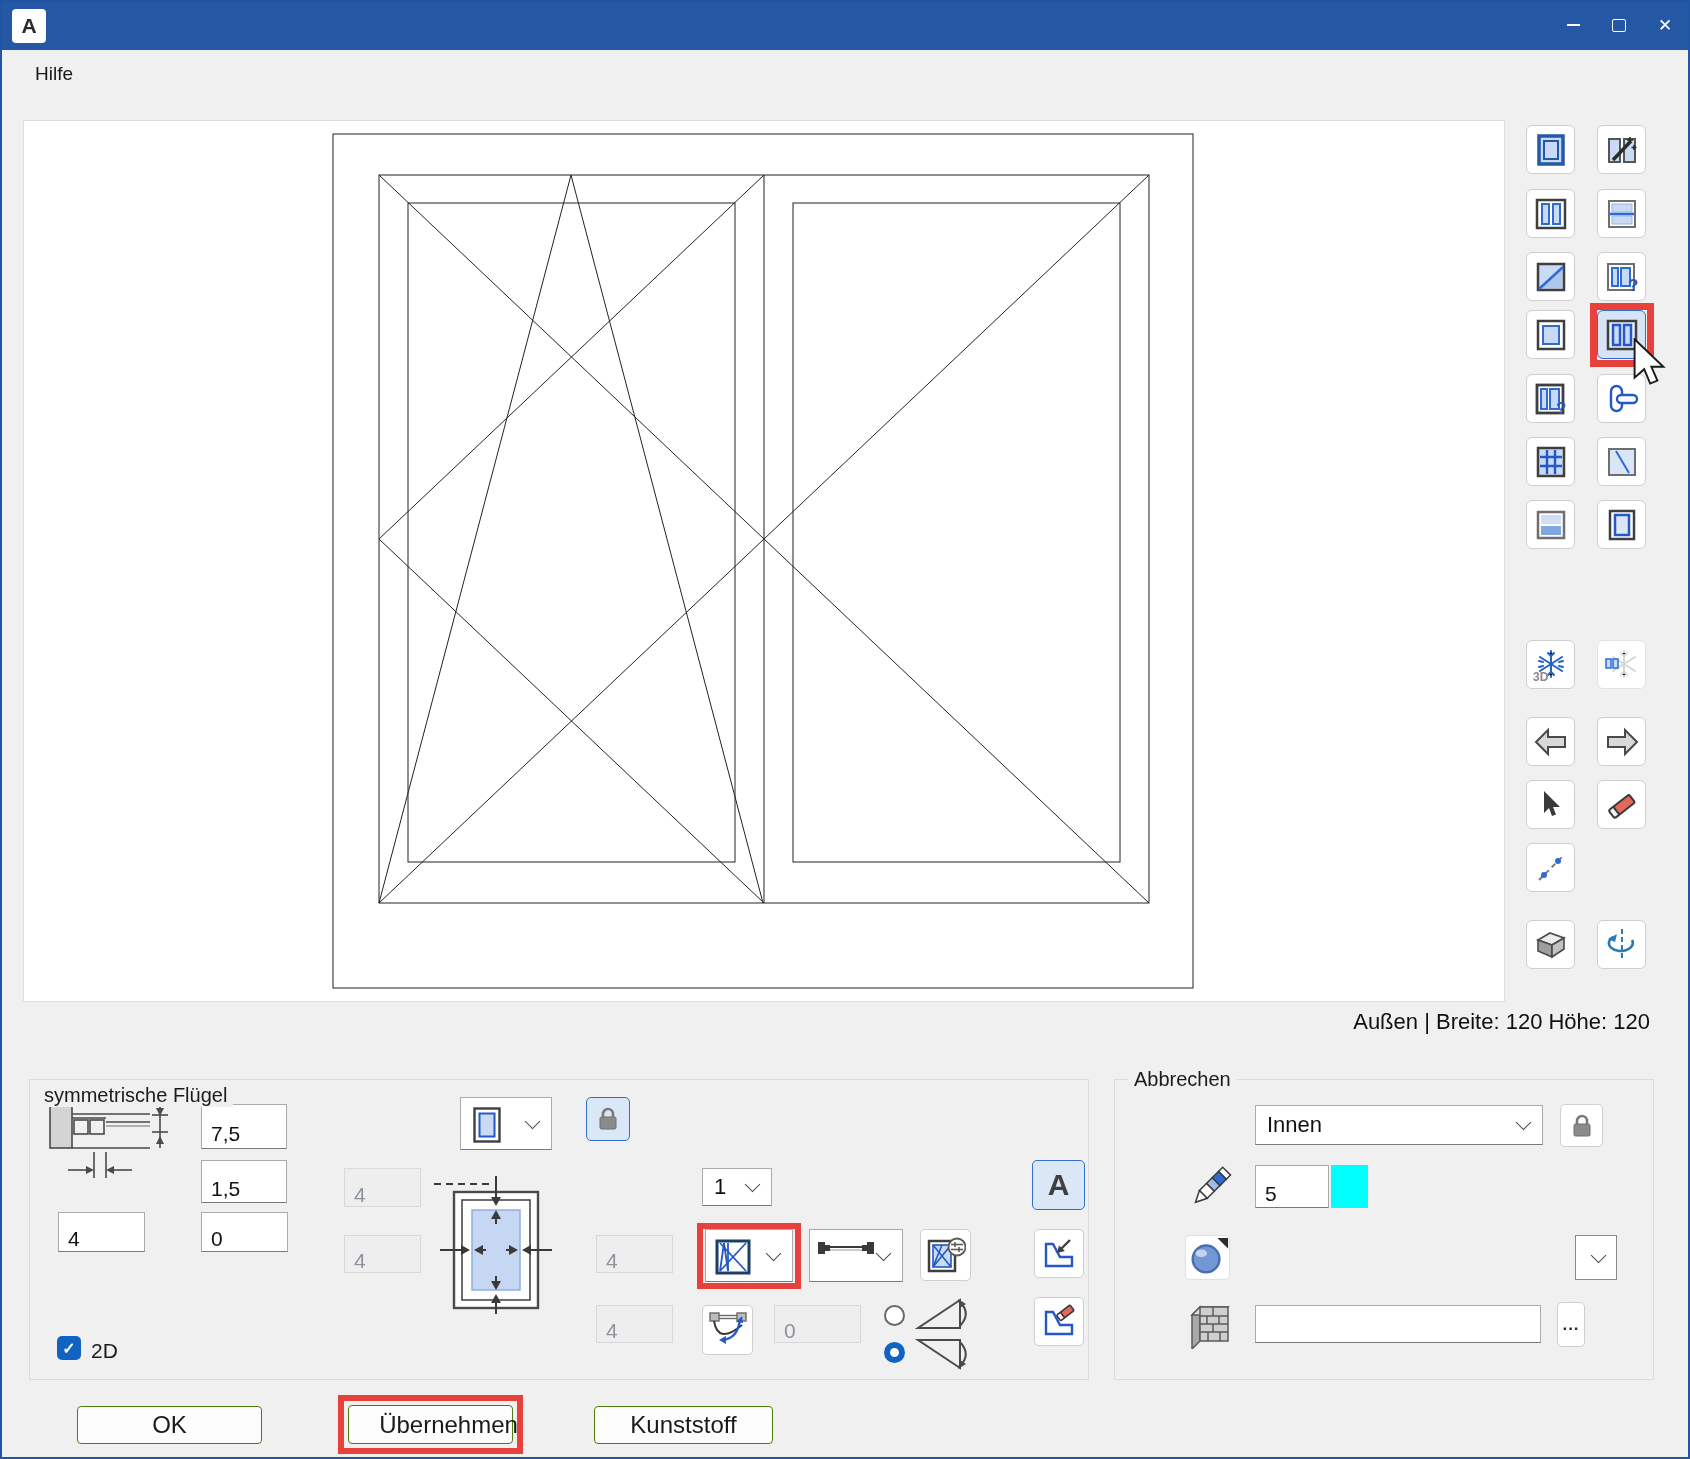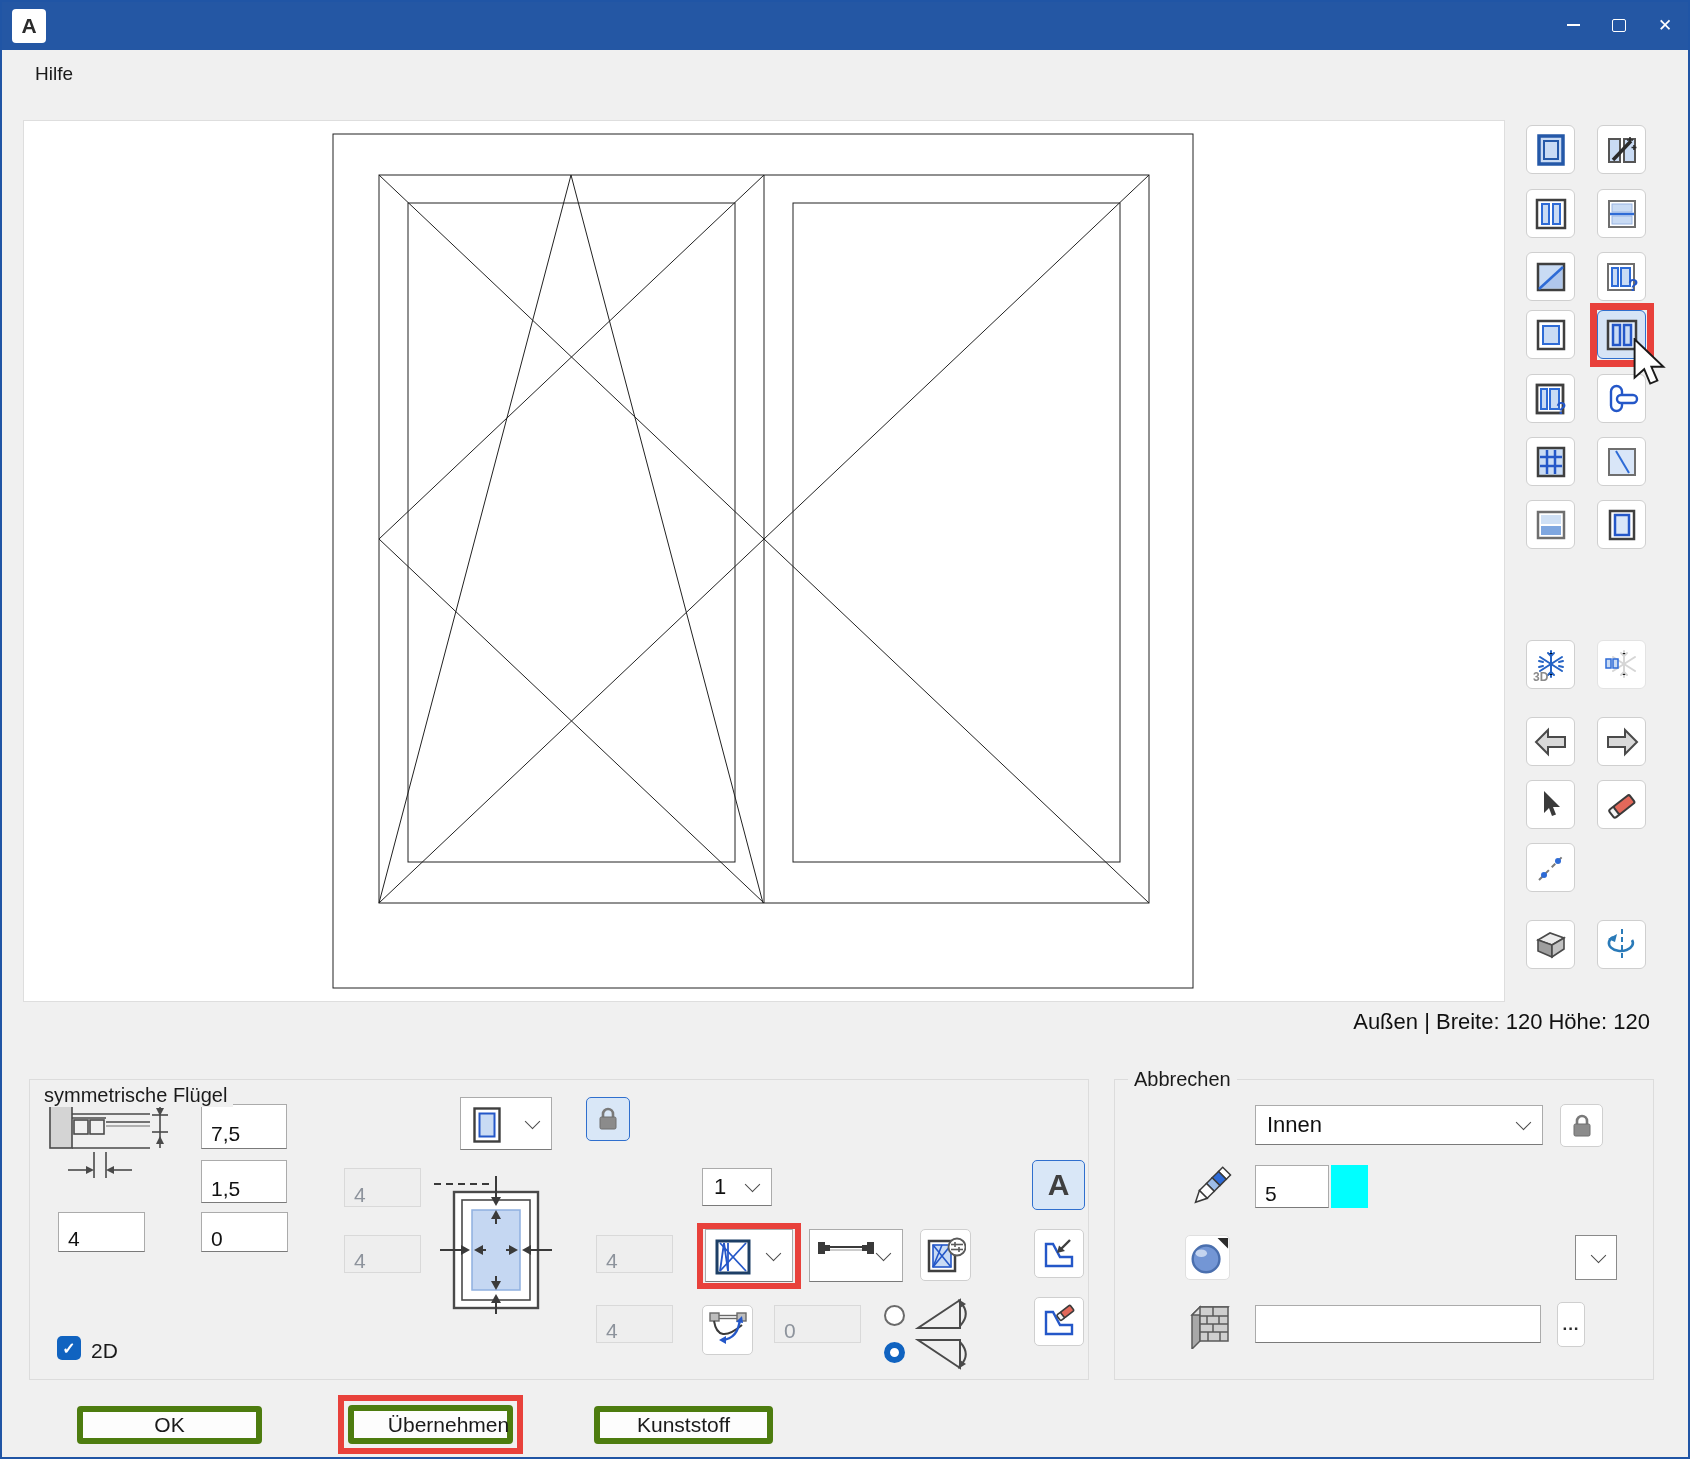--- a/index.html
+++ b/index.html
@@ -39,21 +39,21 @@
   .chev{position:absolute;width:10px;height:10px;border-right:1.8px solid #4a4a4a;border-bottom:1.8px solid #4a4a4a;
         transform:rotate(45deg);right:13px;top:50%;margin-top:-8px;}
   .sqbtn{background:#fff;border:1px solid #cfcfcf;border-radius:5px;display:flex;align-items:center;justify-content:center;}
   .sqbtn.hl{background:#d9e7f7;border:1.5px solid #2f6fce;}
   .checkbox{background:#1063c0;border-radius:5px;color:#fff;display:flex;align-items:center;justify-content:center;
             font-size:16px;font-weight:bold;}
   .radio{border:2px solid #6a6a6a;border-radius:50%;background:#fff;}
   .radio.on{border:6px solid #1063c0;}
   .swatch{background:#00ffff;}
   
-  .fbtn{background:#fdfdfd;border:6px solid #4d7c0f;border-radius:4px;font-size:21px;color:#1a1a1a;
+  .fbtn{background:#fdfdfd;border:1px solid #4d7c0f;border-radius:4px;font-size:24px;color:#1a1a1a;
         display:flex;align-items:center;justify-content:center;font-family:"Liberation Sans",sans-serif;}
   .label{font-size:21px;color:#1a1a1a;text-align:center;}
   svg{display:block;}
 </style>
 </head>
 <body>
 
 <div class="win">
 
   <div class="abs titlebar"></div>

